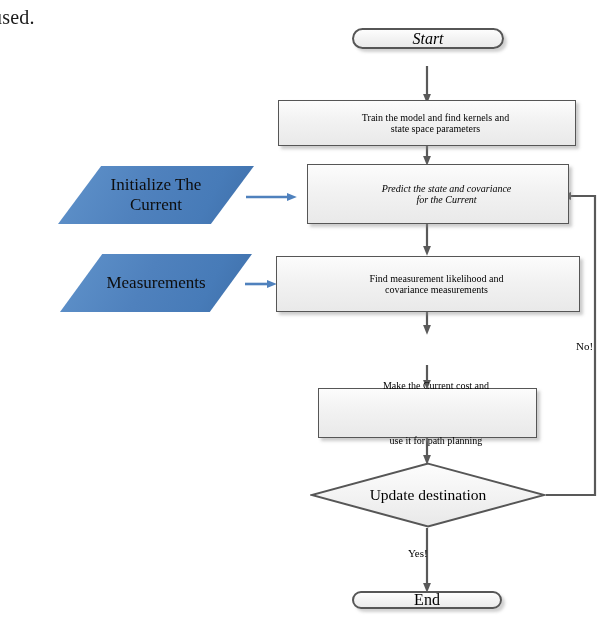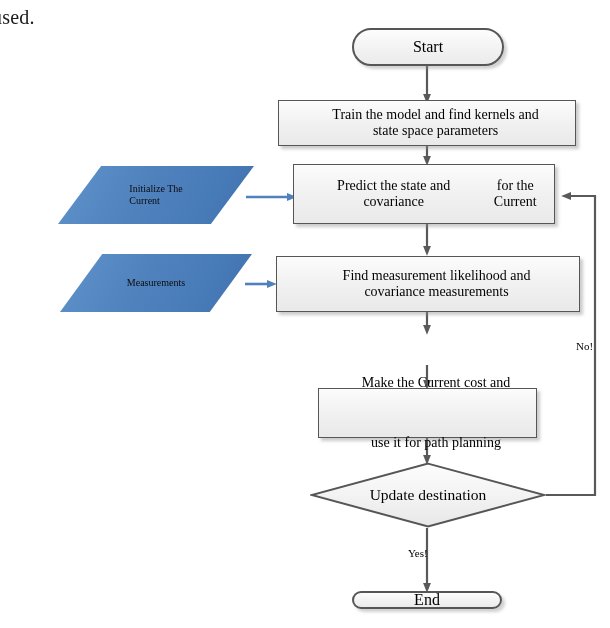--- a/index.html
+++ b/index.html
@@ -34,21 +34,21 @@
     justify-content: center;
     text-align: center;
     color: #000000;
     line-height: 1.12;
   }
 
   .proc {
     border: 1.6px solid #565656;
     background: linear-gradient(180deg, #fcfcfc 0%, #f2f2f2 45%, #e9e9e9 100%);
     box-shadow: 3px 3px 3px rgba(140,140,140,0.45);
-    font-size: 14px;
+    font-size: 10px;
     padding-left: 17px;
   }
 
   
   .term {
     border: 2px solid #565656;
     border-radius: 999px;
     background: linear-gradient(180deg, #fdfdfd 0%, #f3f3f3 50%, #ebebeb 100%);
     box-shadow: 3px 3px 3px rgba(140,140,140,0.40);
     font-size: 16px;
@@ -66,23 +66,23 @@
     background: linear-gradient(118deg, #6093cb 0%, #4f81bd 45%, #477bb8 75%, #3e6ea8 100%);
     clip-path: polygon(22% 0%, 100% 0%, 78% 100%, 0% 100%);
     box-shadow: 3px 4px 5px rgba(150,150,150,0.5);
   }
   .data-node .dlabel {
     position: absolute;
     inset: 0;
     display: flex;
     align-items: center;
     justify-content: center;
-    text-align: left;
+    text-align: center;
     color: #0d0d0d;
-    font-size: 10px;
+    font-size: 17px;
     line-height: 1.2;
     pointer-events: none;
   }
 
   
   .diamond {
     position: absolute;
   }
   .diamond svg { display: block; }
   .diamond .dialabel {
@@ -143,30 +143,30 @@
 
     <line x1="427" y1="528" x2="427" y2="588" stroke="#595959" stroke-width="2.2" marker-end="url(#ah-gray)"></line>
 
     <path d="M 546,495 L 595,495 L 595,196 L 566,196" fill="none" stroke="#595959" stroke-width="2.2" marker-end="url(#ah-gray)"></path>
 
     <line x1="246" y1="197" x2="292" y2="197" stroke="#4F81BD" stroke-width="2.6" marker-end="url(#ah-blue)"></line>
 
     <line x1="245" y1="284" x2="272" y2="284" stroke="#4F81BD" stroke-width="2.6" marker-end="url(#ah-blue)"></line>
   </svg>
 
-  <div class="node term" style="left:352px; top:28px; width:152px; height:38px;">
+  <div class="node term" style="left:352px; top:28px; width:152px; height:21px;font-style:italic;">
     <span>Start</span>
   </div>
 
   <div class="node proc" style="left:278px; top:100px; width:298px; height:46px; flex-direction:column;">
     <span>Train the model and find kernels and</span>
     <span>state space parameters</span>
   </div>
 
-  <div class="node proc" style="left:293px; top:164px; width:262px; height:60px; flex-direction:row;">
+  <div class="node proc" style="left:307px; top:164px; width:262px; height:60px; flex-direction:column;font-style:italic;">
     <span>Predict the state and covariance</span>
     <span>for the Current</span>
   </div>
 
   <div class="data-node" style="left:58px; top:166px; width:196px; height:58px;">
     <div class="skew"></div>
     <div class="dialabel dlabel">
       <div>
         <div>Initialize The</div>
         <div>Current</div>

